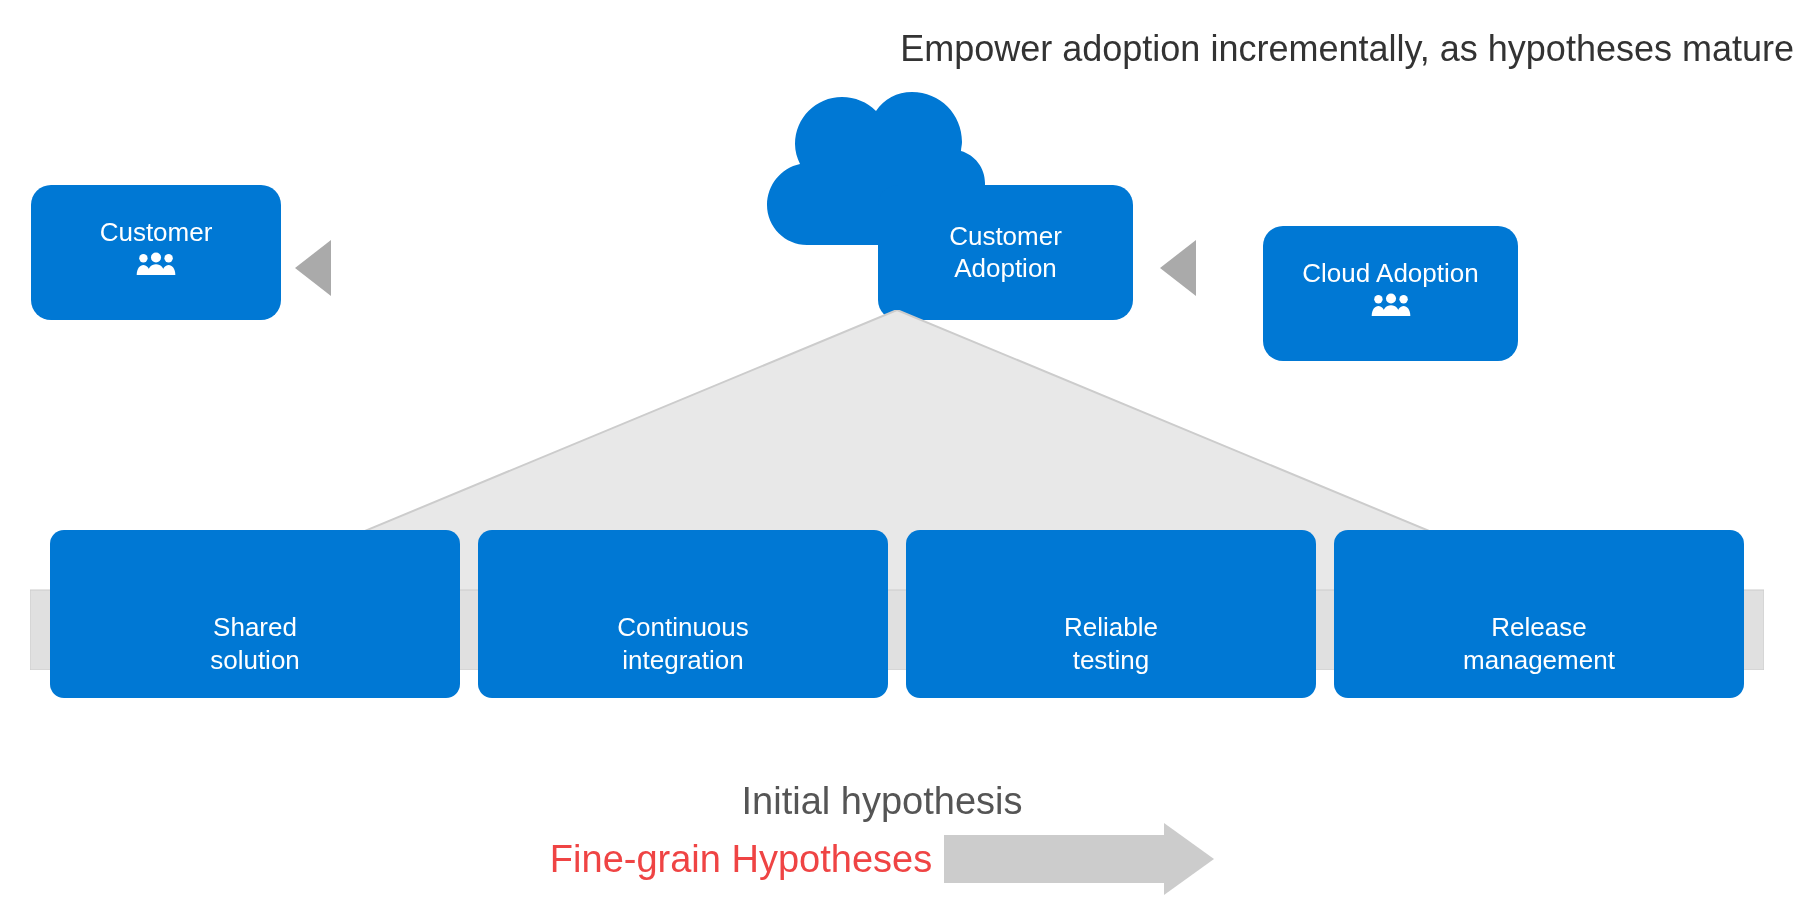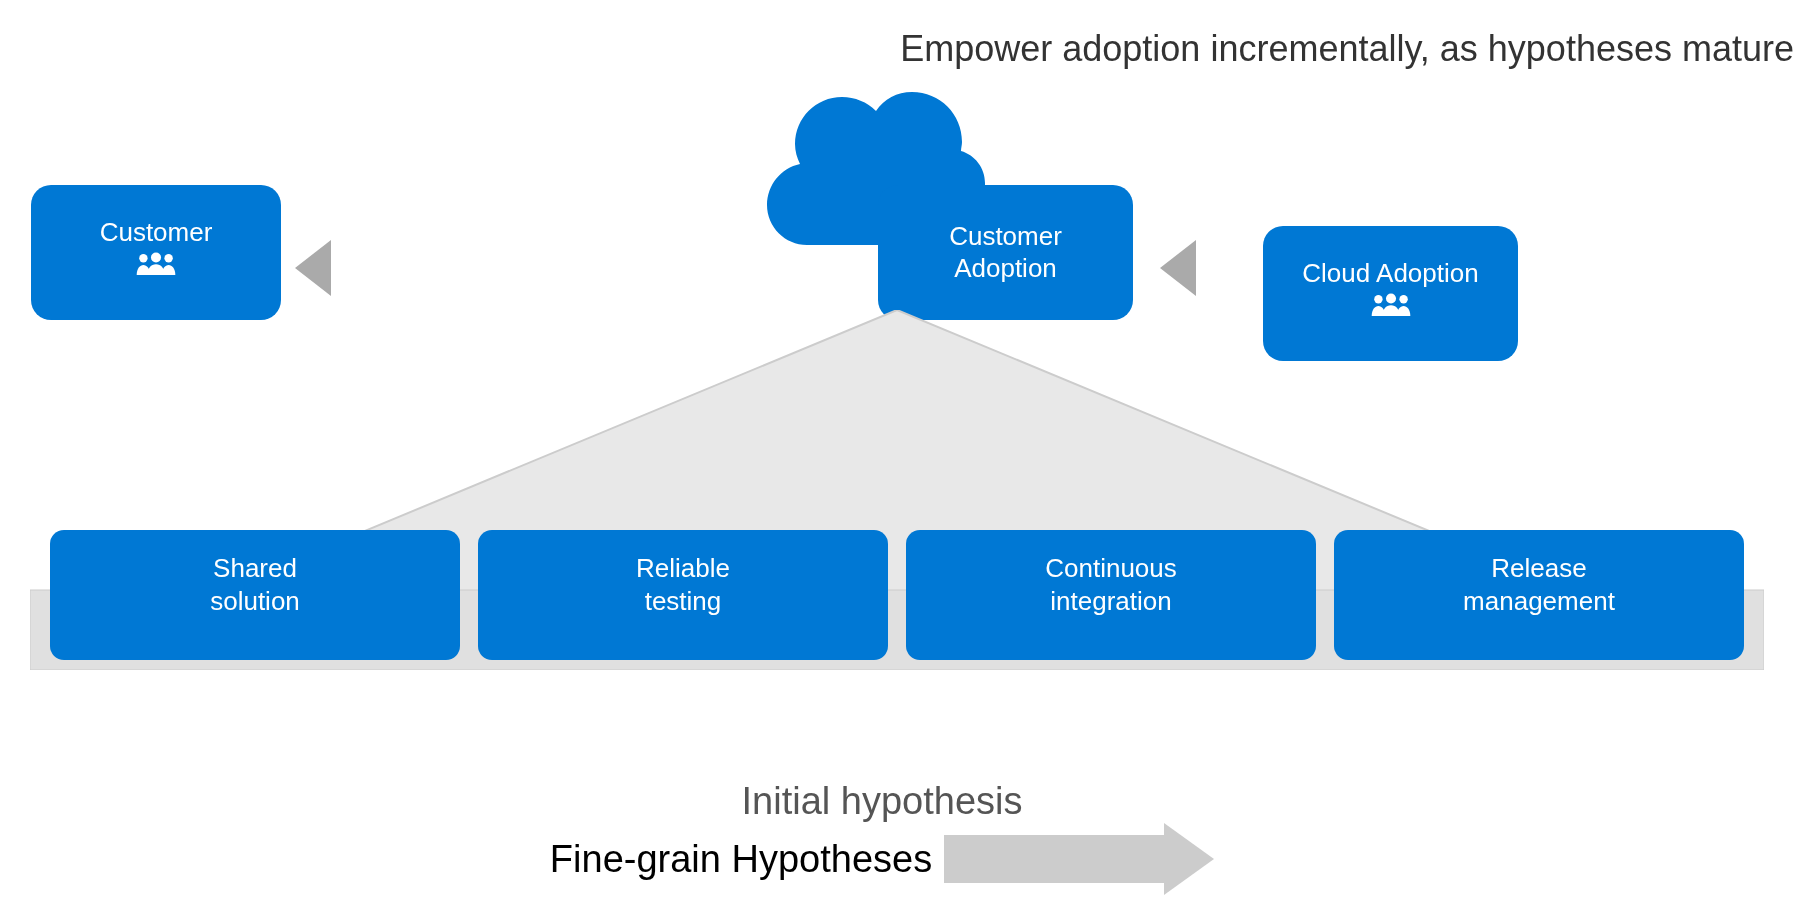--- a/index.html
+++ b/index.html
@@ -129,28 +129,28 @@
       display: flex;
       justify-content: space-between;
       gap: 18px;
     }
     .bottom-box {
       flex: 1;
       background: #0078d4;
       border-radius: 14px;
       color: white;
       display: flex;
-      align-items: flex-start;
+      align-items: flex-end;
       justify-content: center;
       text-align: center;
       font-size: 26px;
       font-weight: 400;
       line-height: 1.25;
       padding: 22px 14px;
-      height: 130px;
+      height: 168px;
     }
     
     .bottom-labels {
       position: absolute;
       top: 780px;
       left: 30px;
       right: 60px;
       display: flex;
       justify-content: space-between;
       align-items: center;
@@ -162,21 +162,21 @@
       color: #555555;
     }
     .fine-grain-container {
       display: flex;
       align-items: center;
       gap: 0;
     }
     .fine-grain-label {
       font-size: 38px;
       font-weight: 300;
-      color: #000000;
+      color: #ef4444;
       margin-right: 12px;
     }
     
     .arrow-right-shape {
       display: flex;
       align-items: center;
     }
     .arrow-body {
       width: 220px;
       height: 48px;
@@ -268,24 +268,24 @@
 
       <rect x="0" y="280" width="1734" height="80" fill="#e0e0e0" stroke="#cccccc" stroke-width="1"></rect>
     </svg>
   </div>
 
   <div class="bottom-boxes">
     <div class="bottom-box">
       <span>Shared<br>solution</span>
     </div>
     <div class="bottom-box">
+      <span>Continuous<br>integration</span>
+    </div>
+    <div class="bottom-box">
       <span>Reliable<br>testing</span>
-    </div>
-    <div class="bottom-box">
-      <span>Continuous<br>integration</span>
     </div>
     <div class="bottom-box">
       <span>Release<br>management</span>
     </div>
   </div>
 
   <div class="bottom-labels">
     <span class="hypothesis-label">Initial hypothesis</span>
     <div class="fine-grain-container">
       <span class="fine-grain-label">Fine-grain Hypotheses</span>

